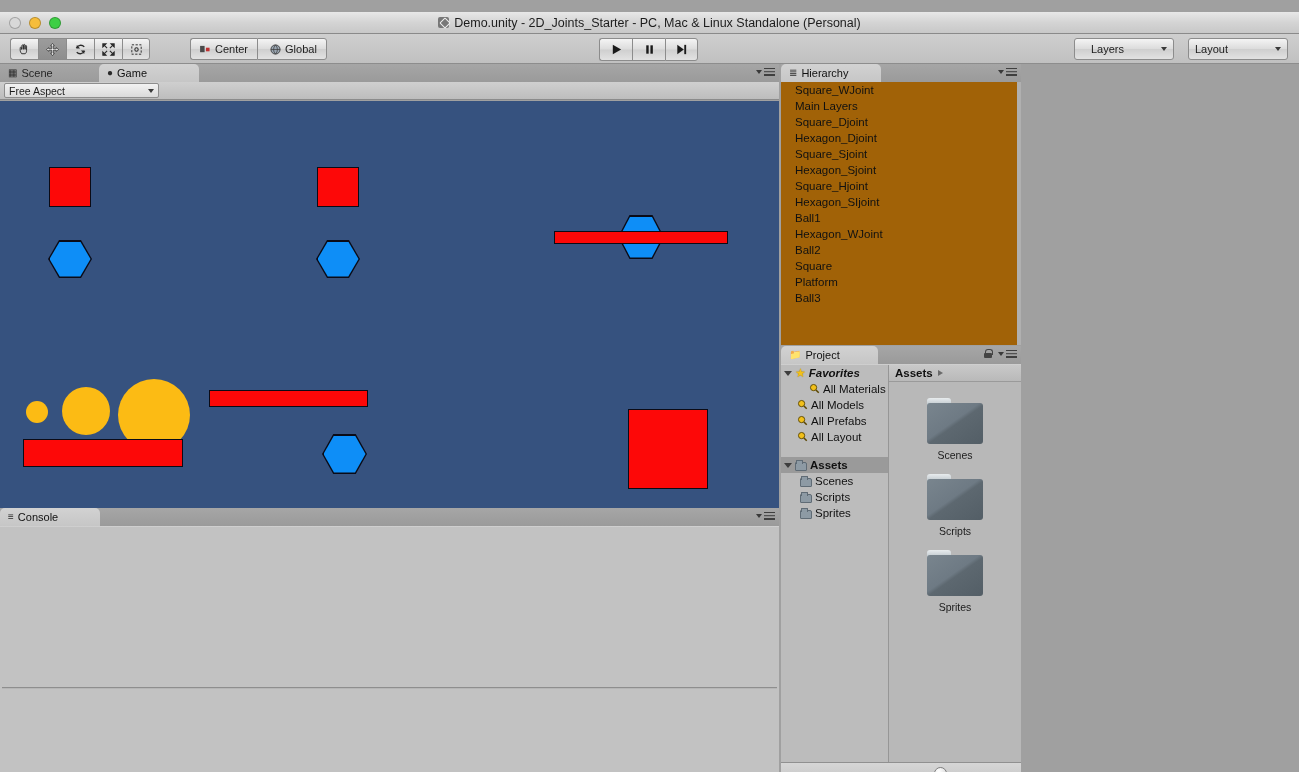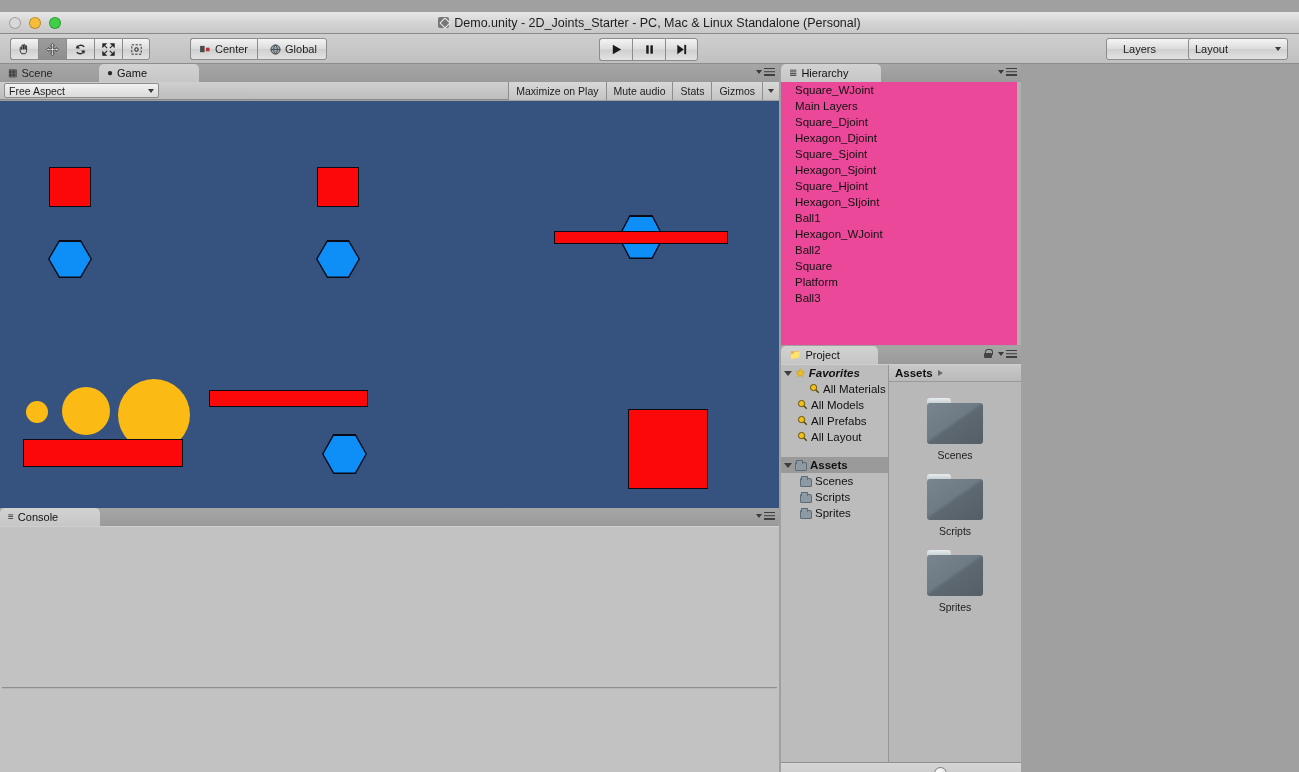--- a/index.html
+++ b/index.html
@@ -73,21 +73,21 @@
     position: absolute; top: 4px; height: 22px; border-radius: 3px;
     background: linear-gradient(to bottom,#f4f4f4 0%,#dcdcdc 48%,#cfcfcf 52%,#e2e2e2 100%);
     border: 1px solid #8c8c8c; display: flex; align-items: center;
     padding: 0 6px; color: #1c1c1c; font-size: 11px;
   }
   .dd .caret { margin-left: auto; }
   .caret {
     width: 0; height: 0; border-left: 3.5px solid transparent;
     border-right: 3.5px solid transparent; border-top: 4px solid #3a3a3a;
   }
-  #layers-dd { left: 1106px; width: 100px; padding-left: 16px; }
+  #layers-dd { left: 1074px; width: 100px; padding-left: 16px; }
   #layout-dd { left: 1188px; width: 100px; }
 
   
   .panel { position: absolute; }
   .panel-tabbar {
     position: relative; height: 18px;
     background: linear-gradient(to bottom,#a6a6a6,#9a9a9a);
   }
   .tab {
     position: absolute; top: 0; height: 18px;
@@ -197,21 +197,21 @@
     font-size: 10px; color: #6d6d6d;
   }
   .mag {
     width: 7px; height: 7px; border: 1.2px solid #555; border-radius: 50%;
     position: relative; flex: none;
   }
   .mag::after {
     content: ""; position: absolute; right: -2.5px; bottom: -2.5px;
     width: 3.5px; height: 1.2px; background: #555; transform: rotate(45deg);
   }
-  .hier-list { position: absolute; left: 0; right: 0; top: 18px; bottom: 0; background: #ec4899; overflow: hidden; }
+  .hier-list { position: absolute; left: 0; right: 0; top: 18px; bottom: 0; background: #a16207; overflow: hidden; }
   .hier-item {
     height: 16px; display: flex; align-items: center; padding-left: 14px;
     font-size: 11.5px; color: #111;
   }
   .hier-scroll {
     position: absolute; right: 0; top: 18px; bottom: 0; width: 4px; background: #b0b0b0;
   }
 
   
   #project-panel { left: 781px; top: 334px; width: 240px; height: 438px; }
@@ -417,37 +417,20 @@
       <div class="tabbar-menu">
         <span class="caret"></span>
         <span class="hamburger"></span>
       </div>
     </div>
 
     <div class="game-toolbar">
       <div class="aspect-dd">
         <span>Free Aspect</span>
         <span class="caret" style="margin-left:auto"></span>
-      </div>
-      <div class="game-toolbar-right">
-        <div class="gt-btn">
-            <span>Maximize on Play</span>
-          </div>
-        <div class="gt-btn">
-            <span>Mute audio</span>
-          </div>
-        <div class="gt-btn">
-            <span>Stats</span>
-          </div>
-        <div class="gt-btn">
-            <span>Gizmos</span>
-          </div>
-        <div class="gt-btn narrow">
-            <span class="caret"></span>
-          </div>
       </div>
     </div>
 
     <div class="game-view" id="game-view" style="position:absolute;left:0;right:0;top:37px;bottom:0;background:#36527f;">
         <div class="shape sq" style="position: absolute; left: 49px; top: 66px; width: 42px; height: 40px; background: rgb(253, 8, 8);"></div>
         <div class="shape sq" style="position: absolute; left: 317px; top: 66px; width: 42px; height: 40px; background: rgb(253, 8, 8);"></div>
         <div class="hexwrap" style="position: absolute; left: 48px; top: 139px; width: 44px; height: 38px;">
           <div class="hex-border"></div>
           <div class="hex-fill" style="background: rgb(14, 142, 247);"></div>
         </div>

